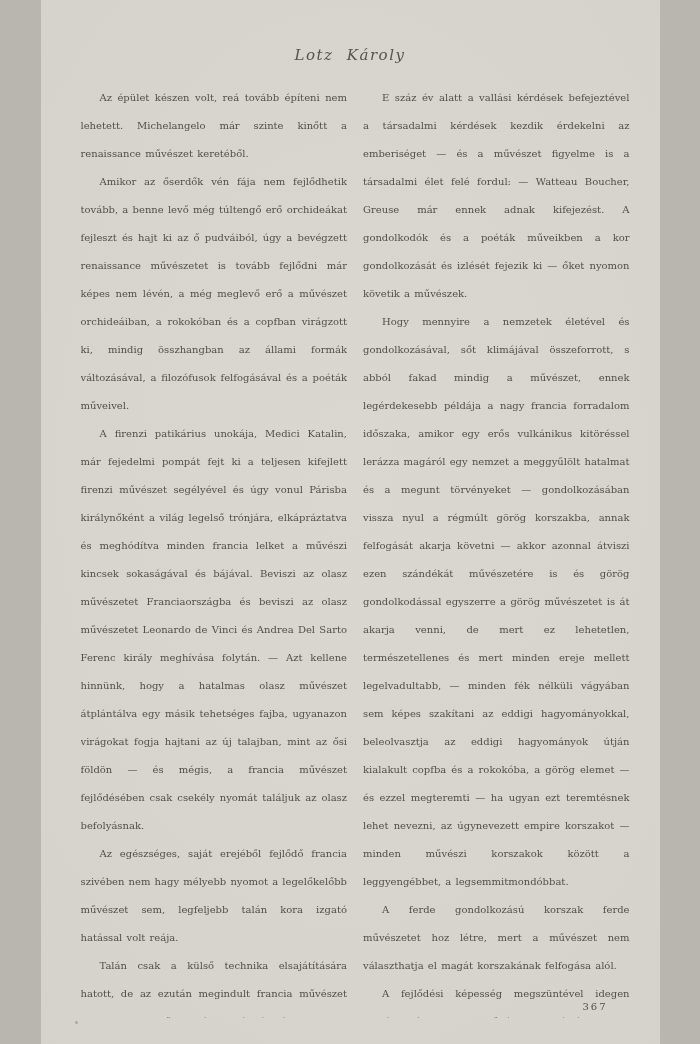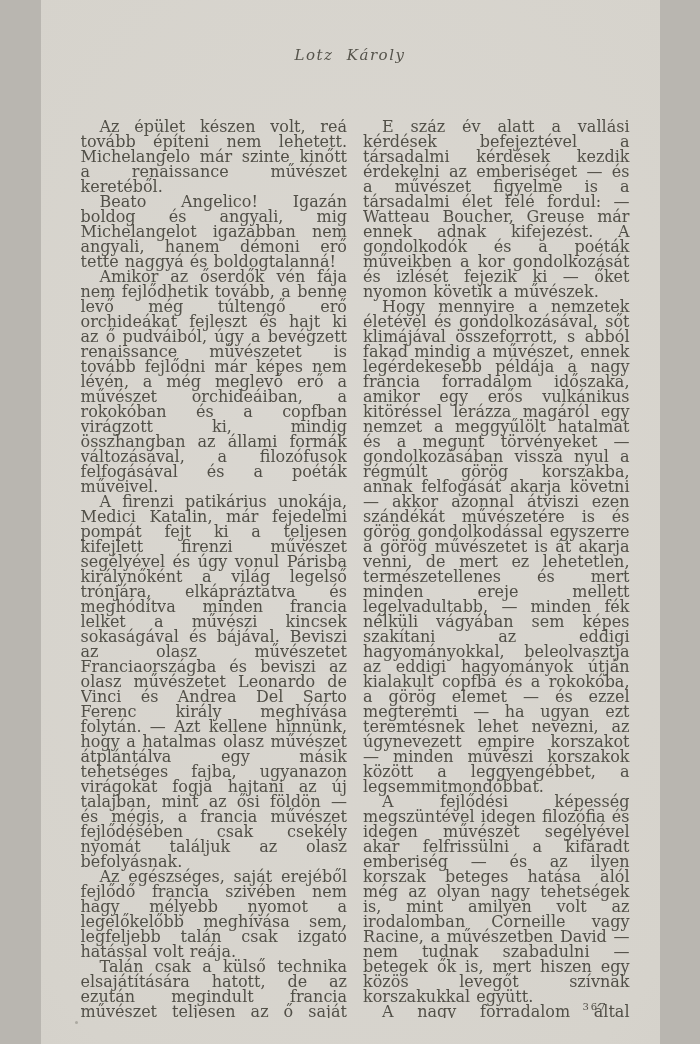--- a/index.html
+++ b/index.html
@@ -36,25 +36,24 @@
     left: 40px;
     right: 30px;
     bottom: 26px;
     display: flex;
     gap: 16px;
   }
   .col {
     flex: 1 1 0;
     overflow: hidden;
     text-align: justify;
-    font-size: 16px;
-    line-height: 15px;
+    font-size: 10px;
+    line-height: 28px;
     word-spacing: 1px;
     color: #514f47;
-    margin-top: 35px;
   }
   .col p.para {
     margin: 0;
     text-indent: 19px;
   }
   .page-number {
     position: absolute;
     right: 52px;
     bottom: 32px;
     font-size: 10px;
@@ -75,29 +74,29 @@
 </style>
 </head>
 <body>
 
 <div class="page">
   <div class="running-head">Lotz Károly</div>
 
   <div class="columns">
     <div class="col">
         <p class="para">Az épület készen volt, reá tovább építeni nem lehetett. Michelangelo már szinte kinőtt a renaissance művészet keretéből.</p>
-        <p class="para">Beato Angelico! Igazán boldog és angyali, mig Michelangelot igazabban nem angyali, hanem démoni erő tette naggyá és boldogtalanná!</p>
         <p class="para">Amikor az őserdők vén fája nem fejlődhetik tovább, a benne levő még túltengő erő orchideákat fejleszt és hajt ki az ő pudváiból, úgy a bevégzett renaissance művészetet is tovább fejlődni már képes nem lévén, a még meglevő erő a művészet orchideáiban, a rokokóban és a copfban virágzott ki, mindig összhangban az állami formák változásával, a filozófusok felfogásával és a poéták műveivel.</p>
         <p class="para">A firenzi patikárius unokája, Medici Katalin, már fejedelmi pompát fejt ki a teljesen kifejlett firenzi művészet segélyével és úgy vonul Párisba királynőként a világ legelső trónjára, elkápráztatva és meghódítva minden francia lelket a művészi kincsek sokaságával és bájával. Beviszi az olasz művészetet Franciaországba és beviszi az olasz művészetet Leonardo de Vinci és Andrea Del Sarto Ferenc király meghívása folytán. — Azt kellene hinnünk, hogy a hatalmas olasz művészet átplántálva egy másik tehetséges fajba, ugyanazon virágokat fogja hajtani az új talajban, mint az ősi földön — és mégis, a francia művészet fejlődésében csak csekély nyomát találjuk az olasz befolyásnak.</p>
-        <p class="para">Az egészséges, saját erejéből fejlődő francia szivében nem hagy mélyebb nyomot a legelőkelőbb meghívása sem, legfeljebb talán csak izgató hatással volt reája.</p>
+        <p class="para">Az egészséges, saját erejéből fejlődő francia szivében nem hagy mélyebb nyomot a legelőkelőbb művészet sem, legfeljebb talán kora izgató hatással volt reája.</p>
         <p class="para">Talán csak a külső technika elsajátítására hatott, de az ezután megindult francia művészet teljesen az ő saját világnézetének, kora gondolkozásának lett interpretátora.</p>
       </div>
     <div class="col">
         <p class="para">E száz év alatt a vallási kérdések befejeztével a társadalmi kérdések kezdik érdekelni az emberiséget — és a művészet figyelme is a társadalmi élet felé fordul: — Watteau Boucher, Greuse már ennek adnak kifejezést. A gondolkodók és a poéták műveikben a kor gondolkozását és izlését fejezik ki — őket nyomon követik a művészek.</p>
         <p class="para">Hogy mennyire a nemzetek életével és gondolkozásával, sőt klimájával összeforrott, s abból fakad mindig a művészet, ennek legérdekesebb példája a nagy francia forradalom időszaka, amikor egy erős vulkánikus kitöréssel lerázza magáról egy nemzet a meggyűlölt hatalmat és a megunt törvényeket — gondolkozásában vissza nyul a régmúlt görög korszakba, annak felfogását akarja követni — akkor azonnal átviszi ezen szándékát művészetére is és görög gondolkodással egyszerre a görög művészetet is át akarja venni, de mert ez lehetetlen, természetellenes és mert minden ereje mellett legelvadultabb, — minden fék nélküli vágyában sem képes szakítani az eddigi hagyományokkal, beleolvasztja az eddigi hagyományok útján kialakult copfba és a rokokóba, a görög elemet — és ezzel megteremti — ha ugyan ezt teremtésnek lehet nevezni, az úgynevezett empire korszakot — minden művészi korszakok között a leggyengébbet, a legsemmitmondóbbat.</p>
+        <p class="para">A ferde gondolkozású korszak ferde művészetet hoz létre, mert a művészet nem választhatja el magát korszakának felfogása alól.</p>
         <p class="para">A fejlődési képesség megszüntével idegen filozófia és idegen művészet segélyével akar felfrissülni a kifáradt emberiség — és az ilyen korszak beteges hatása alól még az olyan nagy tehetségek is, mint amilyen volt az irodalomban Corneille vagy Racine, a művészetben David — nem tudnak szabadulni — betegek ők is, mert hiszen egy közös levegőt szívnak korszakukkal együtt.</p>
         <p class="para">A nagy forradalom által felébresztett eszmék mindinkább a társadalmi helyzetek megbírálása felé tereli az emberek figyelmét.</p>
       </div>
   </div>
 
   <div class="page-number">367</div>
 
   <div class="speck"></div>
 </div>
 

